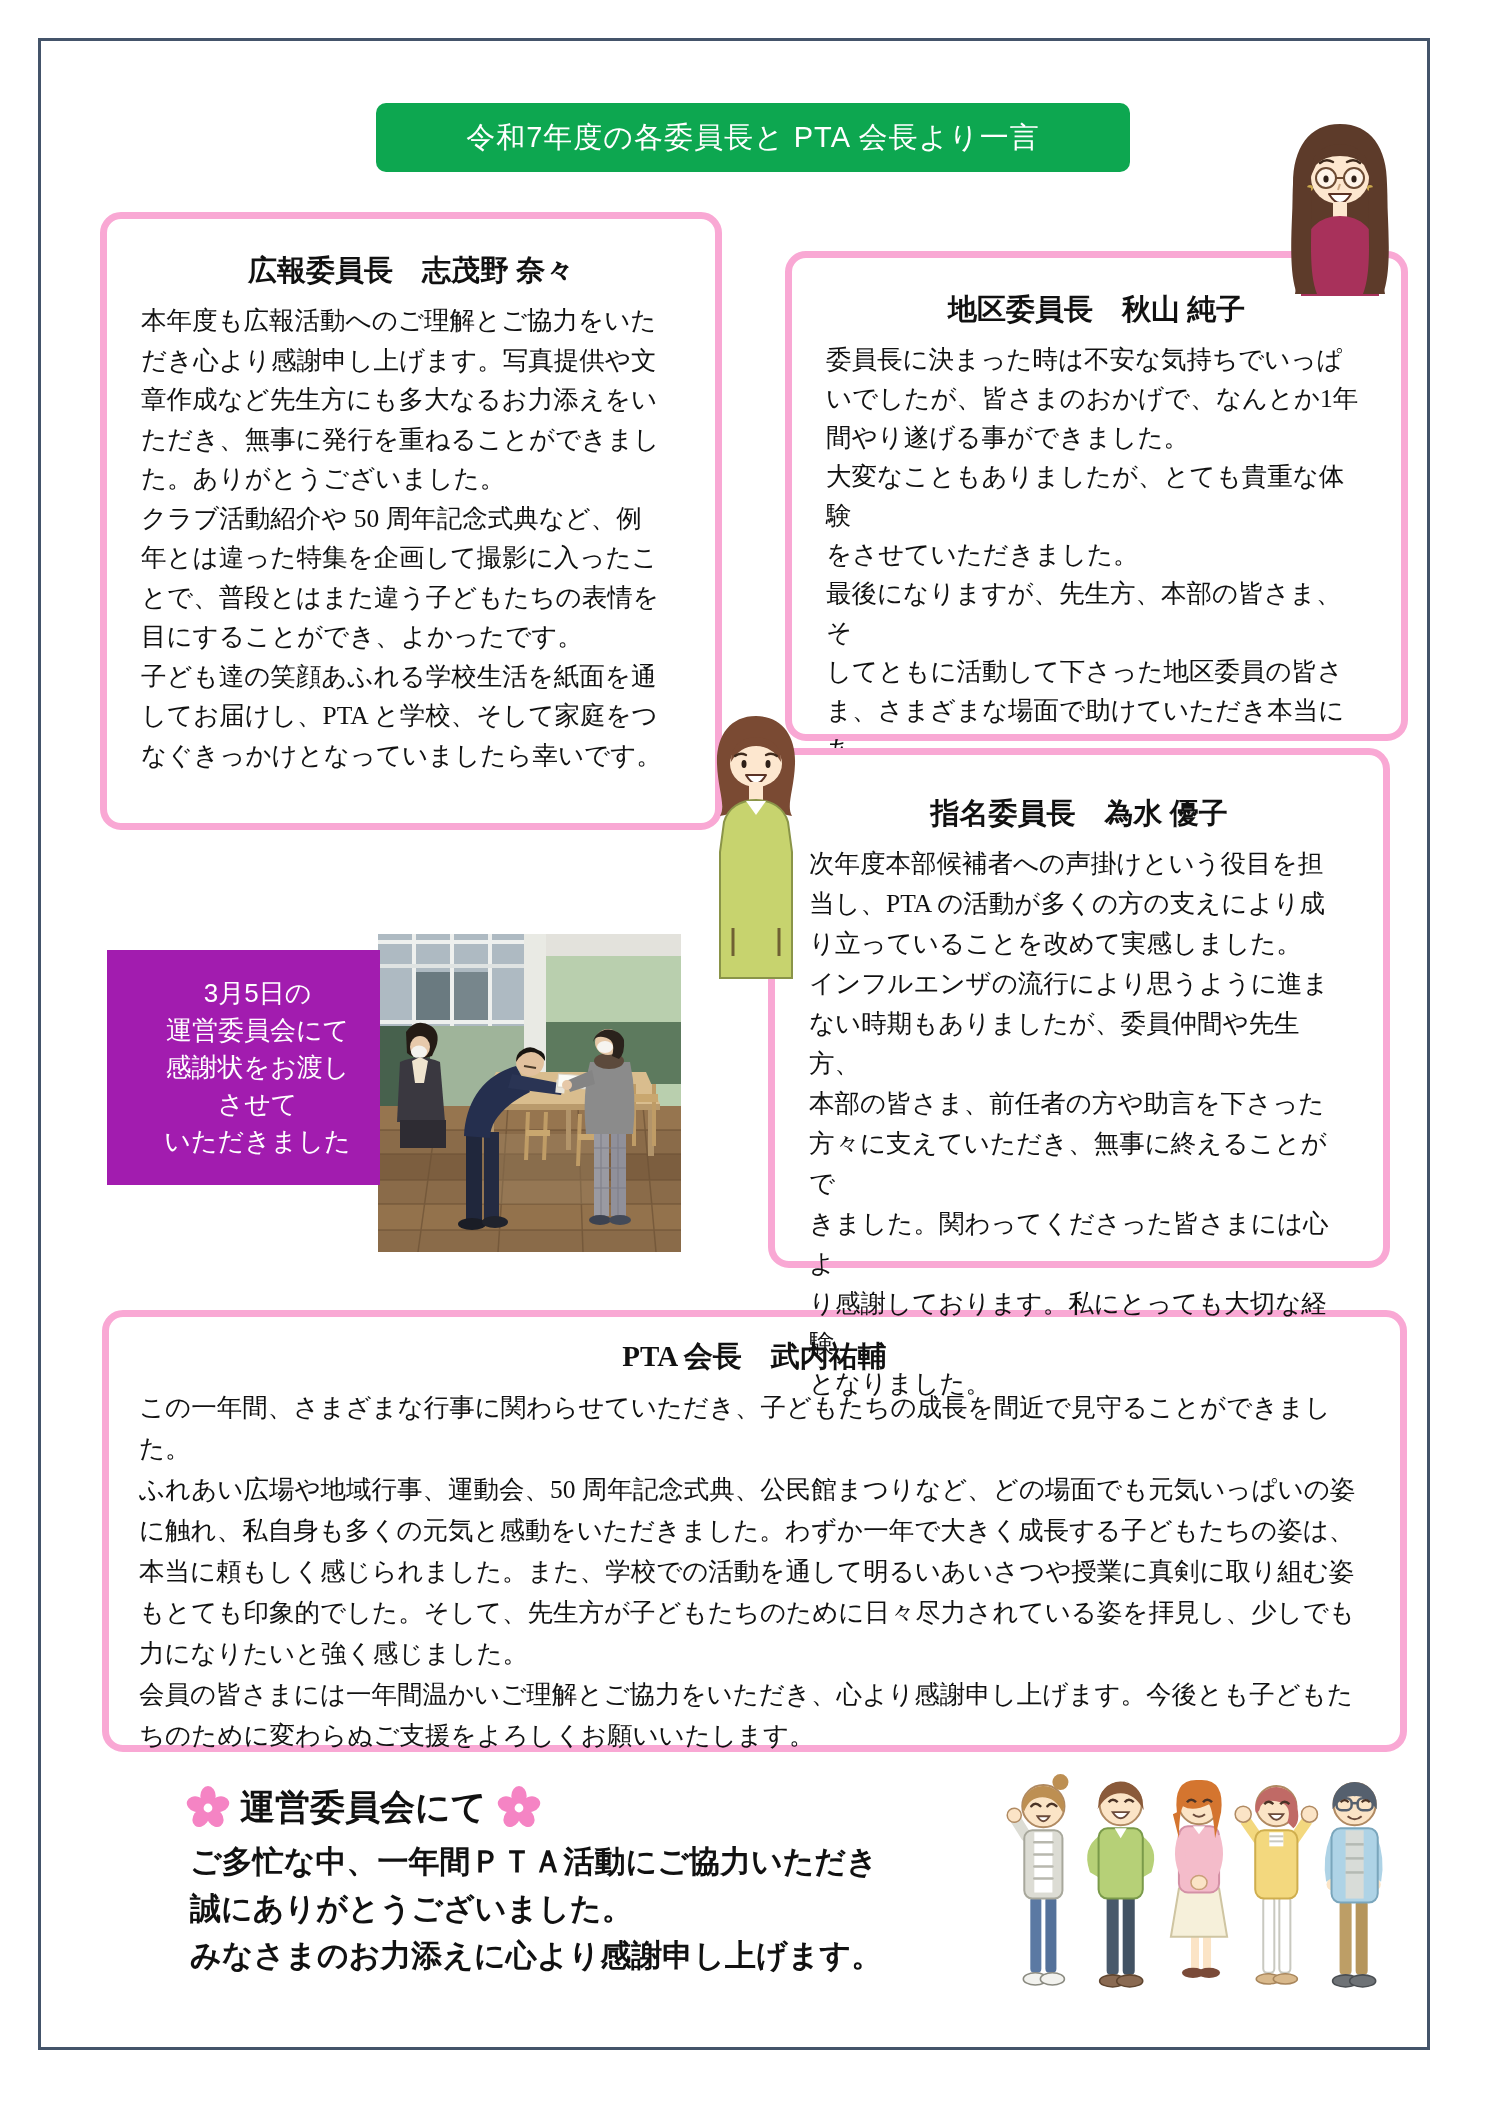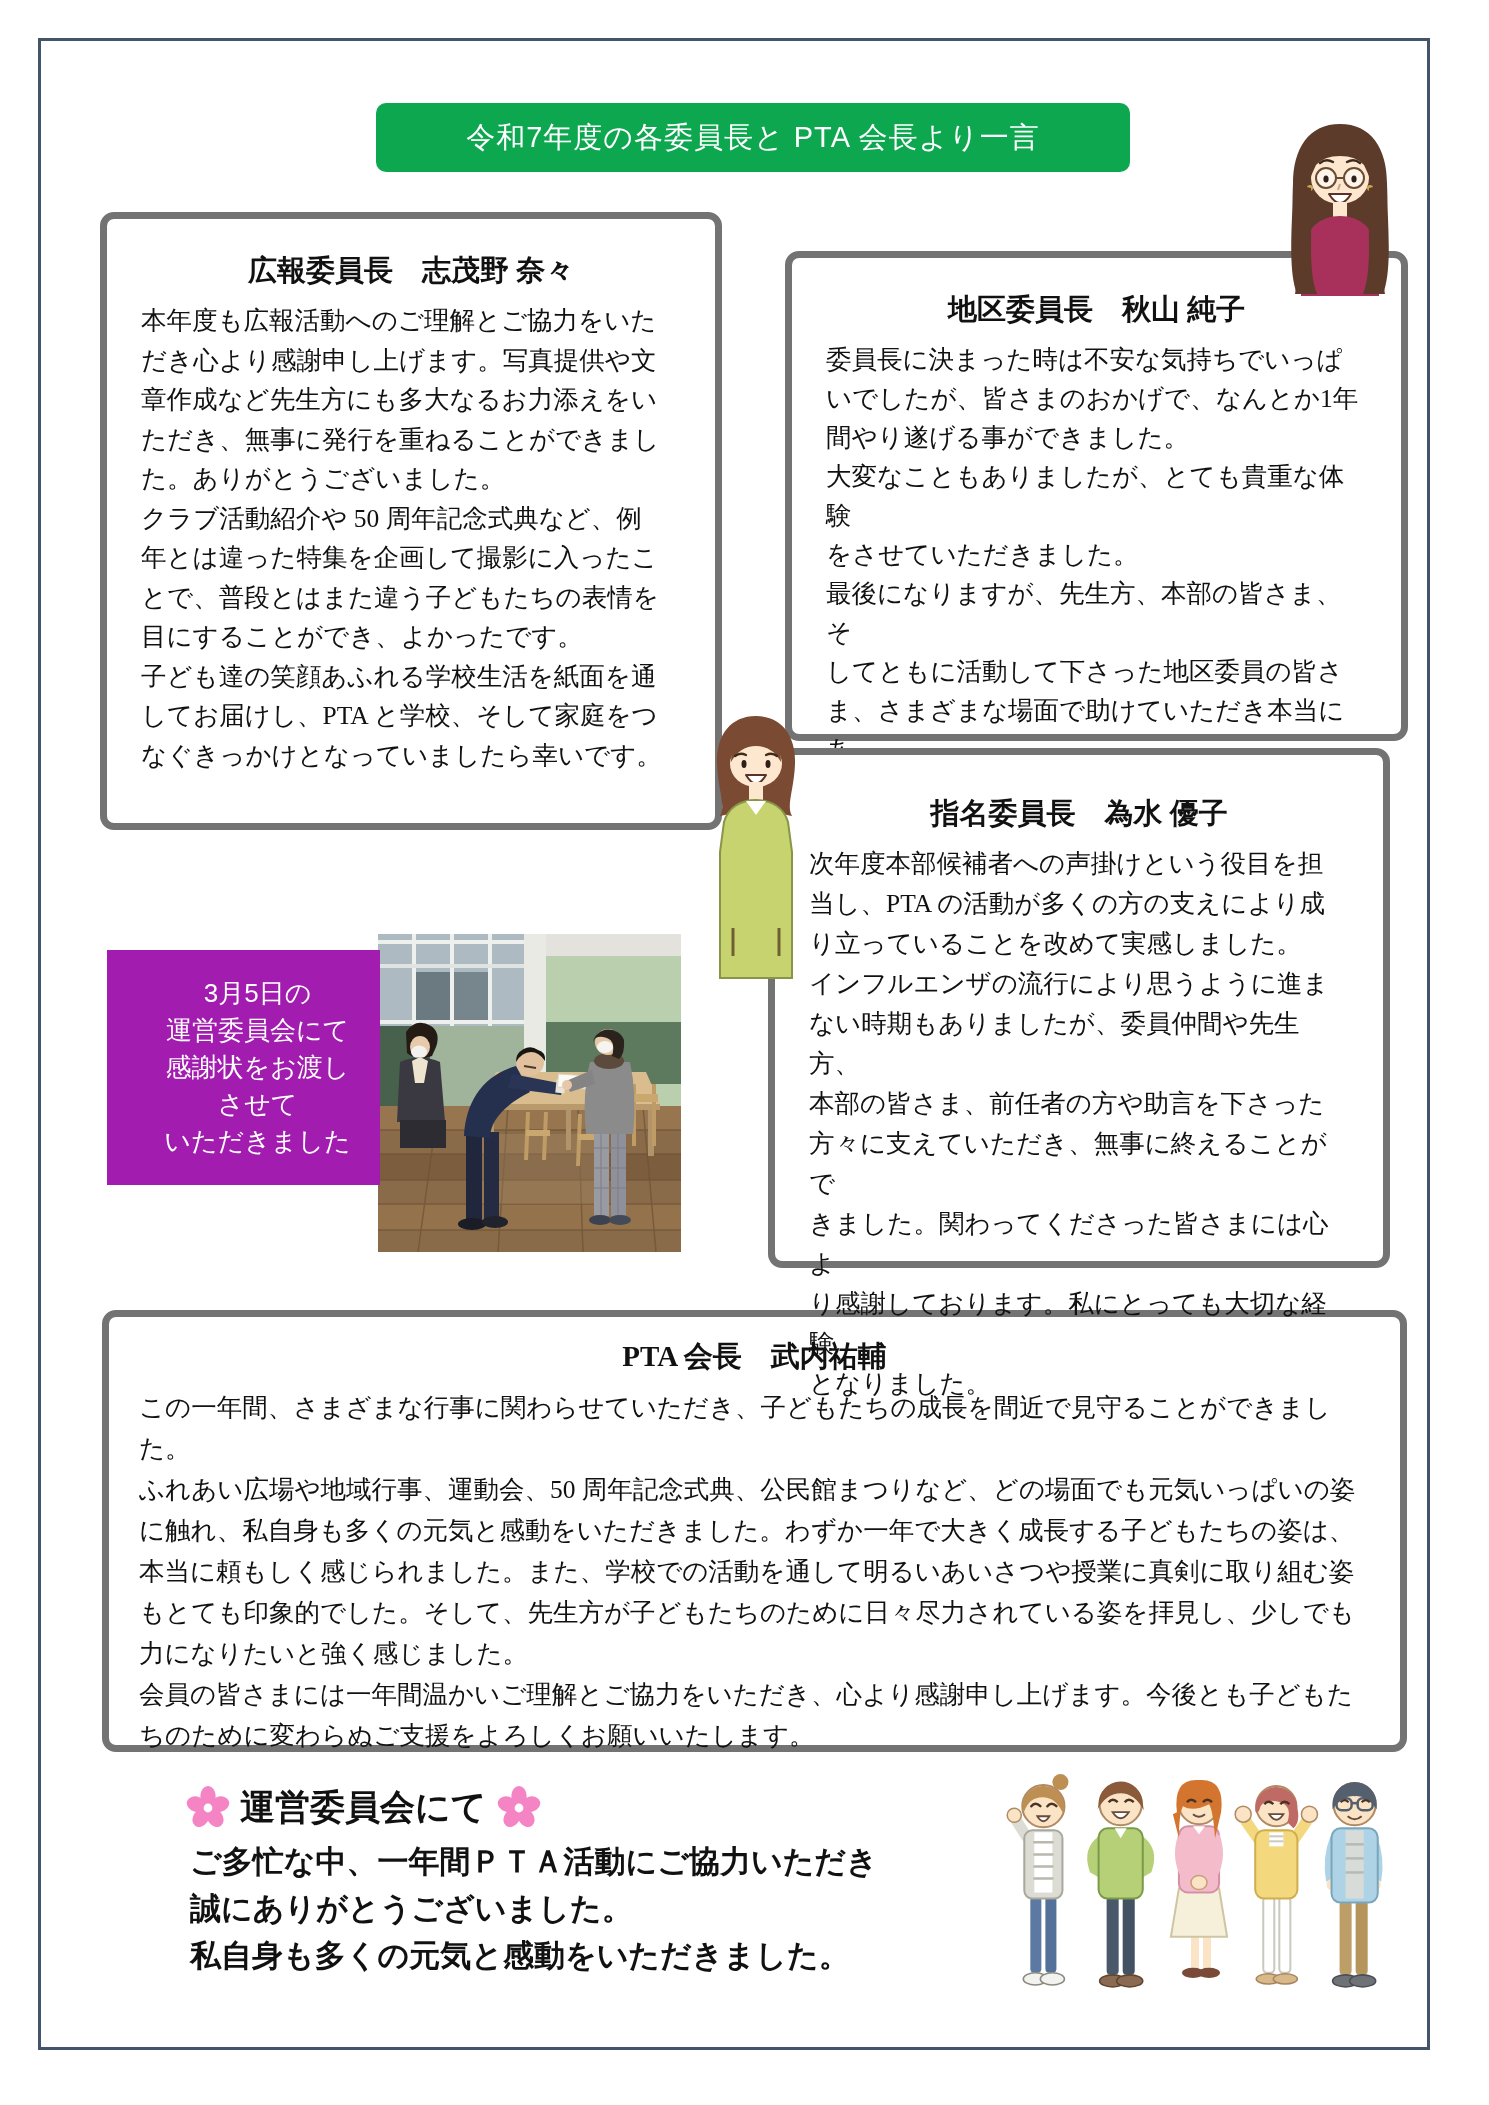--- a/index.html
+++ b/index.html
@@ -6,21 +6,21 @@
   #page{position:relative;width:1489px;height:2105px;background:#ffffff;overflow:hidden;
         font-family:"Liberation Serif","DejaVu Serif",serif;color:#111;}
   .abs{position:absolute;}
   
   #page-border{left:38px;top:38px;width:1386px;height:2006px;border:3px solid #44546A;}
   
   #banner{left:376px;top:103px;width:754px;height:69px;background:#0DA750;color:#fff;
           font-family:"Liberation Sans","DejaVu Sans",sans-serif;font-size:29px;
           line-height:69px;text-align:center;letter-spacing:1px;border-radius:10px;}
   
-  .obox{border:7px solid #737373;border-radius:14px;background:#fff;box-sizing:border-box;}
+  .obox{border:7px solid #f9a8d4;border-radius:21px;background:#fff;box-sizing:border-box;}
   #box-kouhou{left:100px;top:212px;width:622px;height:618px;padding-top:32px;}
   #box-chiku{left:785px;top:215px;width:623px;height:490px;padding-top:32px;margin-top:36px;}
   #box-shimei{left:768px;top:748px;width:622px;height:520px;padding-top:39px;z-index:2;}
   #box-kaichou{left:102px;top:1310px;width:1305px;height:442px;padding-top:20px;}
   .box-title{font-weight:bold;font-size:29px;text-align:center;margin:0 0 10px 0;}
   .box-body{font-size:25.5px;white-space:pre-line;padding:0 34px;line-height:39.5px;}
   #box-chiku .box-body{line-height:39px;}
   #box-shimei .box-body{line-height:40px;}
   #box-kaichou .box-body{padding:0 30px;line-height:41px;}
   
@@ -269,21 +269,21 @@
         <ellipse cx="20" cy="9" rx="7" ry="9" transform="rotate(144 20 20)"></ellipse>
         <ellipse cx="20" cy="9" rx="7" ry="9" transform="rotate(216 20 20)"></ellipse>
         <ellipse cx="20" cy="9" rx="7" ry="9" transform="rotate(288 20 20)"></ellipse>
       </g>
       <circle cx="20" cy="20" r="4" fill="#ffffff"></circle>
     </svg>
   </div>
 
   <div id="footer-lines" class="abs">ご多忙な中、一年間ＰＴＡ活動にご協力いただき
 誠にありがとうございました。
-私自身も多くの元気と感動をいただきました。</div>
+みなさまのお力添えに心より感謝申し上げます。</div>
 
   <div id="group-people" class="abs">
     <svg width="394" height="246" viewBox="0 0 392 245">
 
       <g stroke-linecap="round">
         <rect x="28" y="136" width="11" height="76" rx="4" fill="#5b79a3"></rect>
         <rect x="43" y="136" width="11" height="76" rx="4" fill="#54719a"></rect>
         <ellipse cx="33" cy="218" rx="12" ry="6" fill="#f2f2ee" stroke="#8a8a80" stroke-width="1.5"></ellipse>
         <ellipse cx="50" cy="218" rx="12" ry="6" fill="#f2f2ee" stroke="#8a8a80" stroke-width="1.5"></ellipse>
         <path d="M24,76 L14,60" stroke="#dcdcd4" stroke-width="11"></path>

